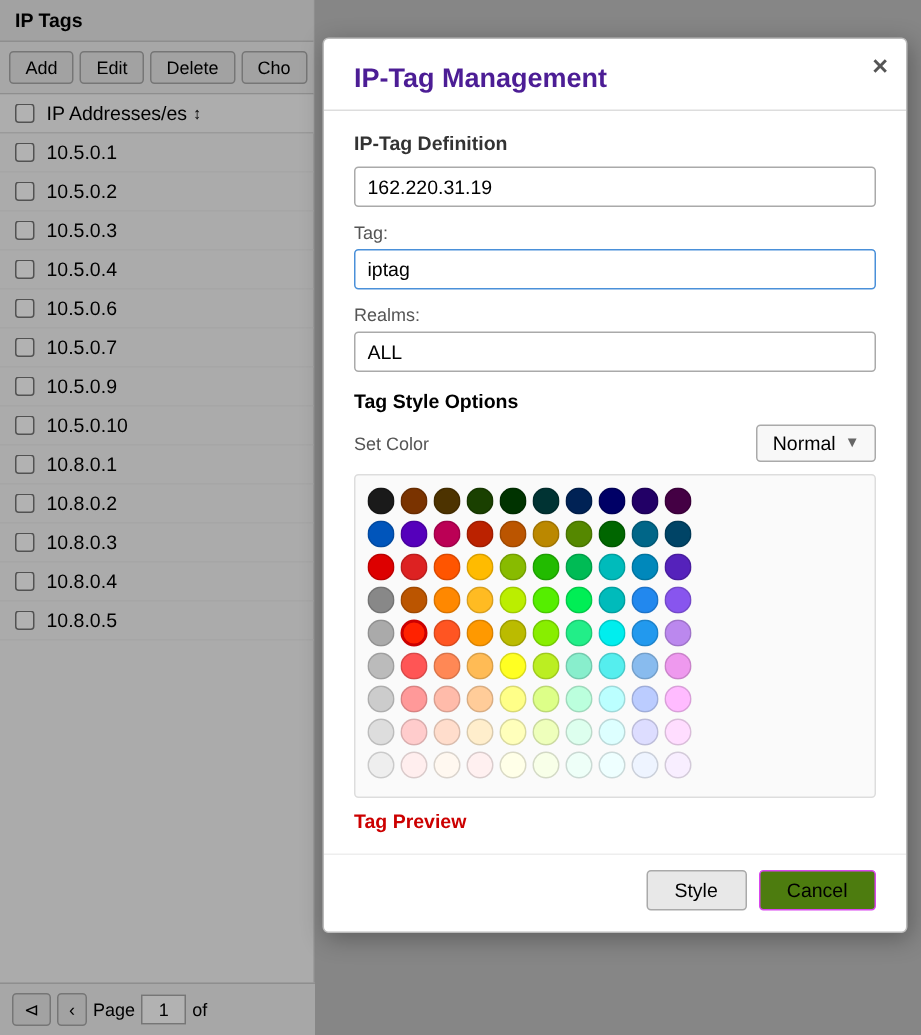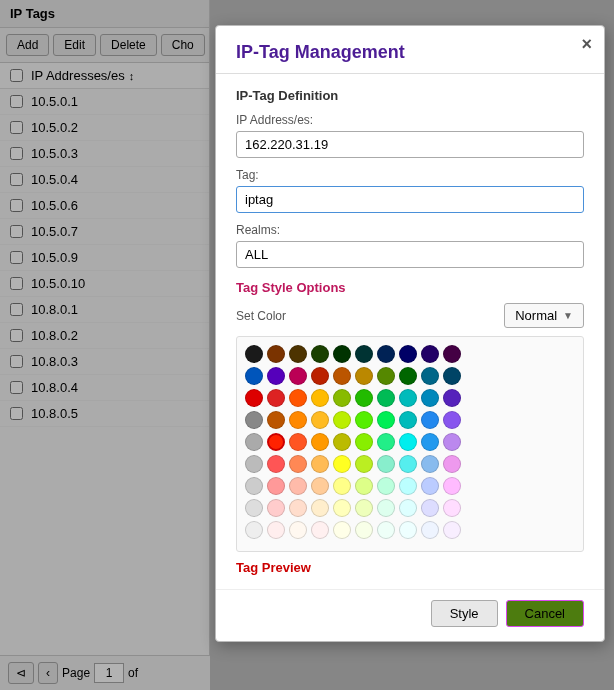--- a/index.html
+++ b/index.html
@@ -132,21 +132,21 @@
       border-radius: 3px;
       font-size: 13px;
     }
     .field-input.focused {
       border-color: #4a90d9;
       outline: none;
     }
     .tag-style-header {
       font-size: 13px;
       font-weight: bold;
-      color: #be185d;
+      color: #000000;
       margin-top: 12px;
       margin-bottom: 8px;
     }
     .set-color-row {
       display: flex;
       align-items: center;
       justify-content: space-between;
       margin-bottom: 8px;
     }
     .set-color-label {
@@ -296,21 +296,20 @@
 
 <div class="modal-backdrop"></div>
 
 <div class="modal">
   <div class="modal-title">IP-Tag Management</div>
   <span class="modal-close">×</span>
 
   <div class="modal-body">
     <div class="section-label">IP-Tag Definition</div>
 
-    <div class="field-label">IP Address/es:</div>
     <input class="field-input" type="text" value="162.220.31.19" style="">
 
     <div class="field-label">Tag:</div>
     <input class="field-input focused" type="text" value="iptag" style="">
 
     <div class="field-label">Realms:</div>
     <input class="field-input" type="text" value="ALL" style="">
 
     <div class="tag-style-header">Tag Style Options</div>
 

